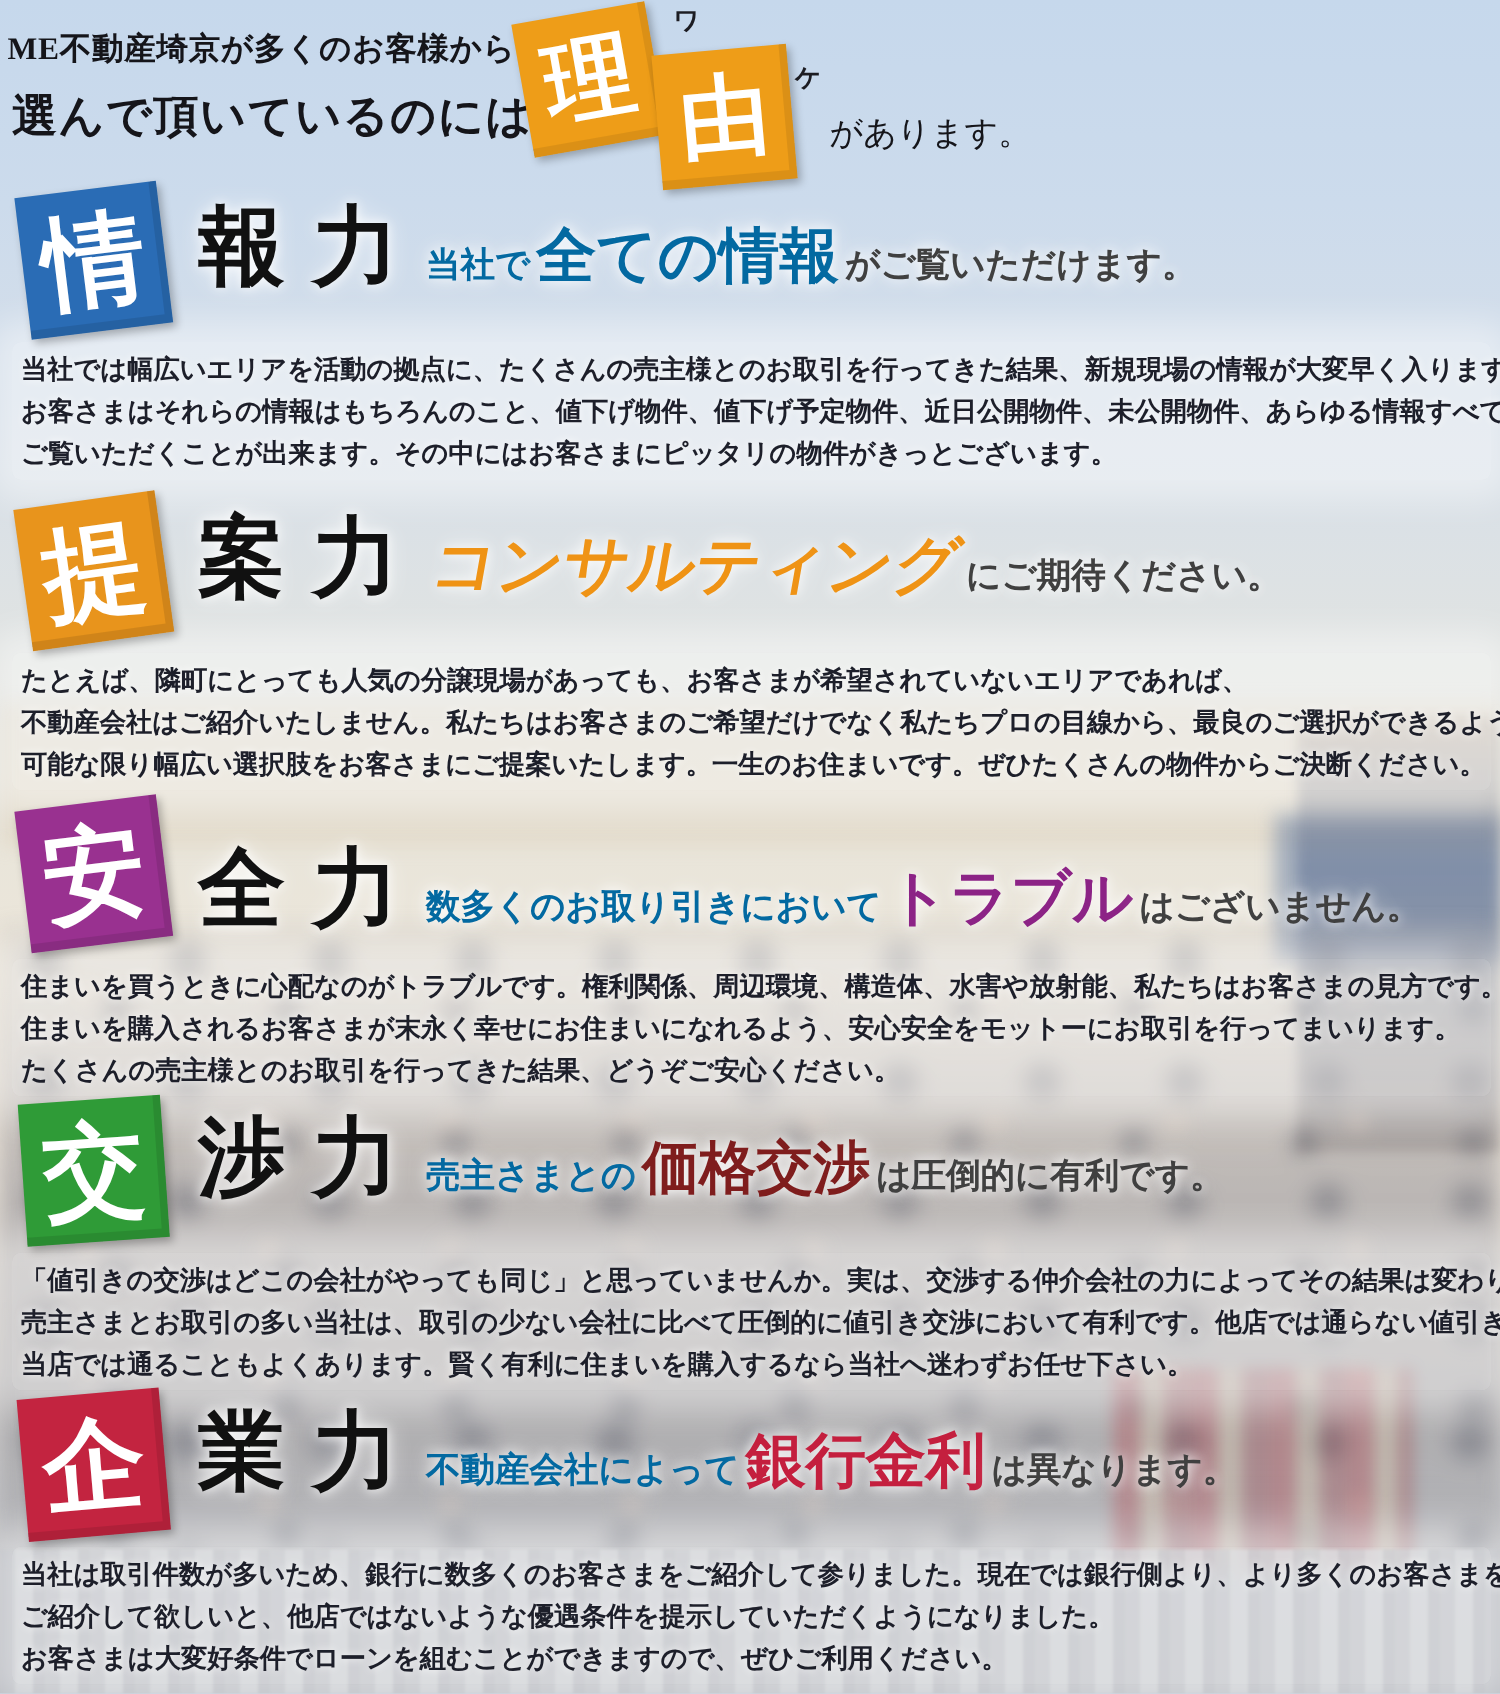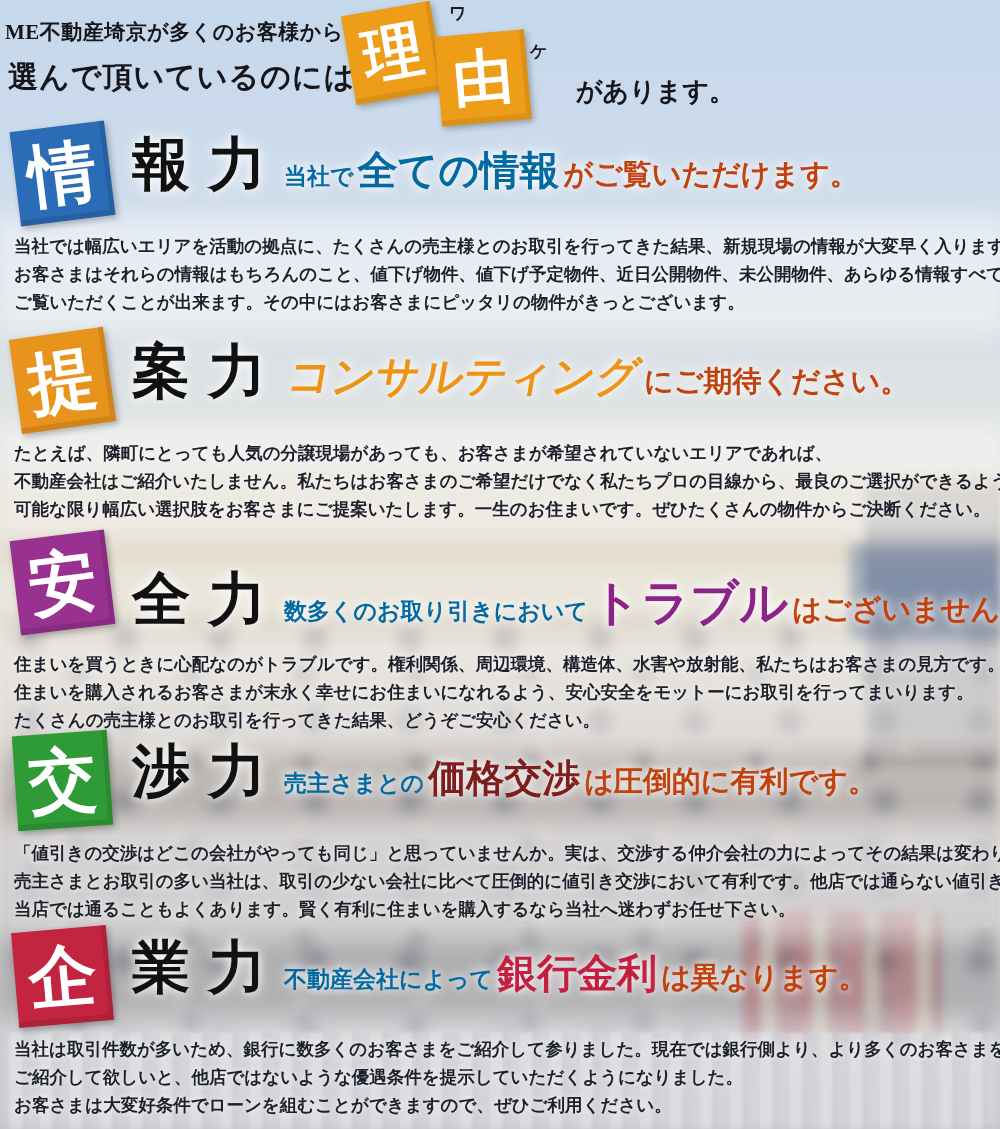--- a/index.html
+++ b/index.html
@@ -46,21 +46,21 @@
   .hdr-line1{position:absolute;left:5px;top:18px;font-size:21px;font-weight:700;color:#15151a;letter-spacing:.5px;text-align:right;}
   .hdr-line2{position:absolute;left:8px;top:57px;font-size:30px;font-weight:700;color:#15151a;letter-spacing:1px;}
   .reason-sq{position:absolute;width:90px;height:90px;display:flex;align-items:center;justify-content:center;
     color:#fff;font-size:60px;font-weight:700;
     box-shadow:2px 3px 6px rgba(0,0,0,.28), inset -5px -6px 0 rgba(0,0,0,.08);}
   .reason-sq.r1{left:348px;top:8px;transform:rotate(-10deg);}
   .reason-sq.r2{left:438px;top:33px;transform:rotate(-5deg);}
   .furi{position:absolute;font-size:17px;font-weight:700;color:#1c1c22;}
   .furi.f1{left:449px;top:2px;}
   .furi.f2{left:530px;top:40px;}
-  .hdr-tail{position:absolute;left:576px;top:74px;font-size:26px;font-weight:700;color:#15151a;}
+  .hdr-tail{position:absolute;left:553px;top:74px;font-size:22px;font-weight:400;color:#15151a;}
 
   
   .section{position:absolute;left:0;width:1000px;}
   .s1{top:126px;} .s2{top:333px;} .s3{top:535px;} .s4{top:733px;} .s5{top:929px;}
   .heading{display:flex;align-items:baseline;padding-left:15px;
     text-shadow:0 0 8px rgba(255,255,255,.95),0 0 16px rgba(255,255,255,.75);}
   .badge{flex:0 0 95px;width:95px;height:95px;align-self:flex-start;
     display:flex;align-items:center;justify-content:center;
     color:#fff;font-size:68px;font-weight:700;line-height:1;
     box-shadow:2px 3px 6px rgba(0,0,0,.28), inset -5px -6px 0 rgba(0,0,0,.10);
@@ -68,24 +68,24 @@
   .s1 .badge{background:#2a6cb5;transform:rotate(-7deg);}
   .s2 .badge{background:#e8941c;transform:rotate(-8deg);}
   .s3 .badge{background:#993190;transform:rotate(-7deg);}
   .s4 .badge{background:#2f9b37;transform:rotate(-4deg);}
   .s5 .badge{background:#c32440;transform:rotate(-5deg);}
   .suffix{font-size:58px;font-weight:700;color:#111;letter-spacing:18px;margin-left:22px;white-space:nowrap;}
   .lead{font-size:23px;font-weight:700;color:#0369a1;white-space:nowrap;}
   .highlight{font-size:40px;font-weight:700;margin:0 4px;white-space:nowrap;}
   .s1 .highlight{color:#0369a1;}
   .s2 .highlight{color:#ef9315;font-size:43px;display:inline-block;transform:skewX(-10deg);}
-  .s3 .highlight{color:#8c2386;font-size:48px;margin-top:36px;}
+  .s3 .highlight{color:#8c2386;font-size:40px;margin-top:36px;}
   .s4 .highlight{color:#7f1d1d;font-size:38px;}
   .s5 .highlight{color:#c41f3e;}
-  .tail{font-size:29px;font-weight:700;color:#c2410c;white-space:nowrap;}
+  .tail{font-size:23px;font-weight:700;color:#404040;white-space:nowrap;}
   .body{margin:7px 6px 0 8px;padding:4px 6px;
     font-size:17.5px;line-height:1.6;font-weight:600;color:#1d1f2a;
     background:rgba(255,255,255,.42);border-radius:6px;
     box-shadow:0 0 22px 14px rgba(255,255,255,.42);
     text-shadow:0 0 6px rgba(255,255,255,.9);}
   .body div{white-space:nowrap;}
 </style>
 </head>
 <body>
 

